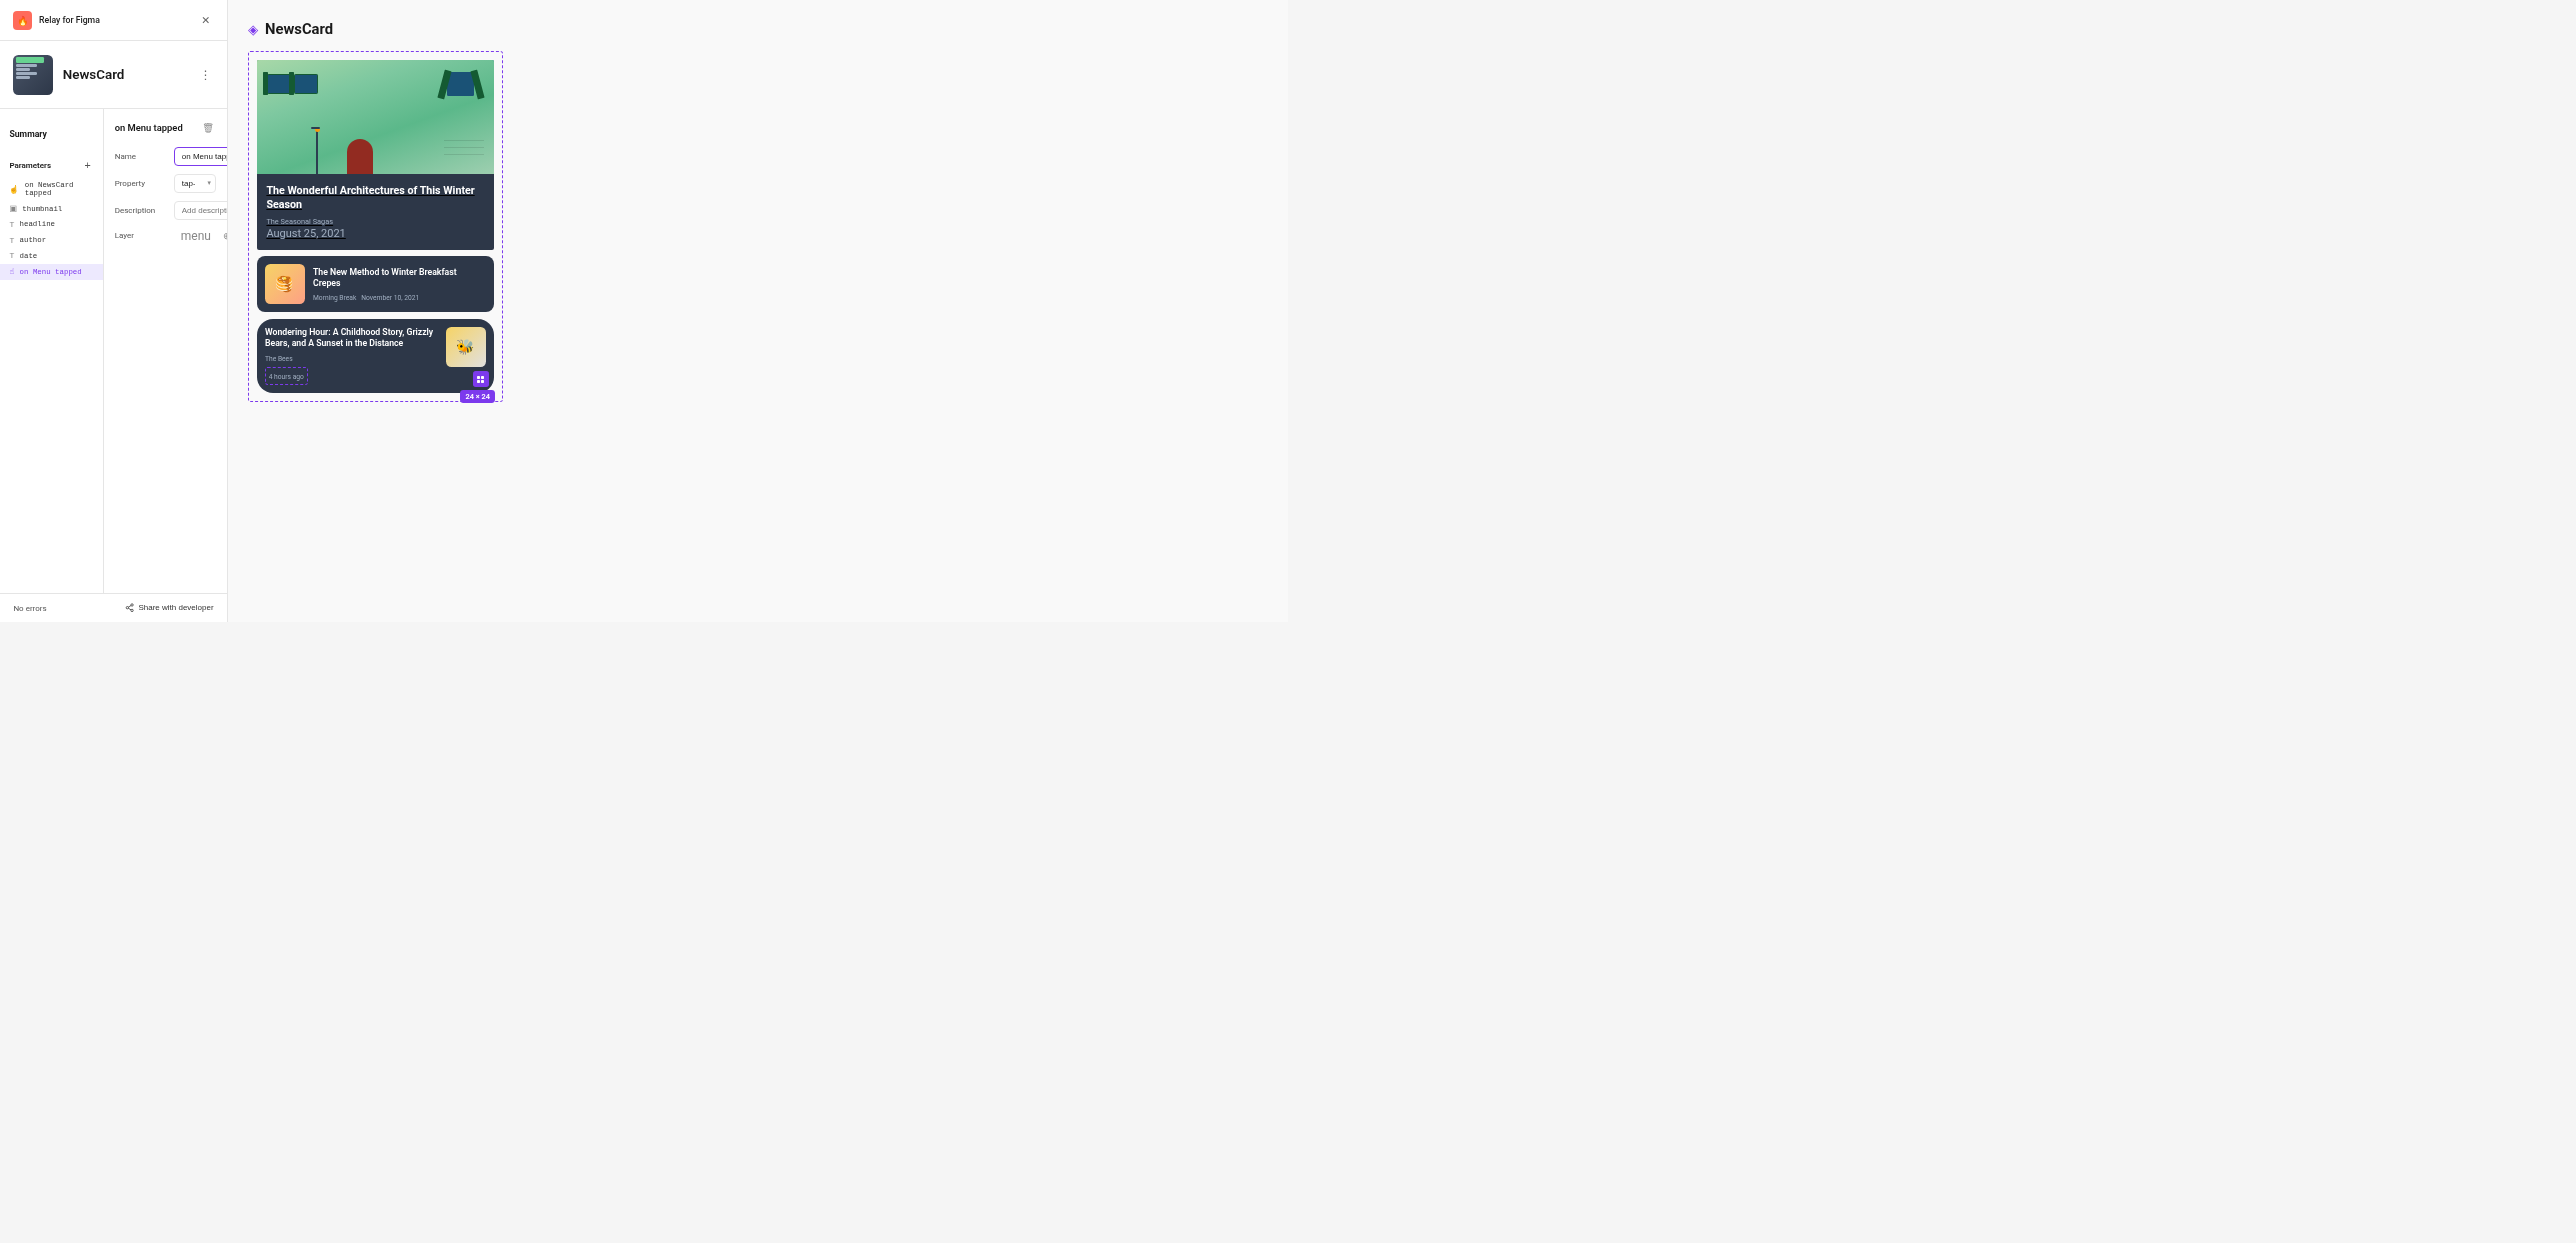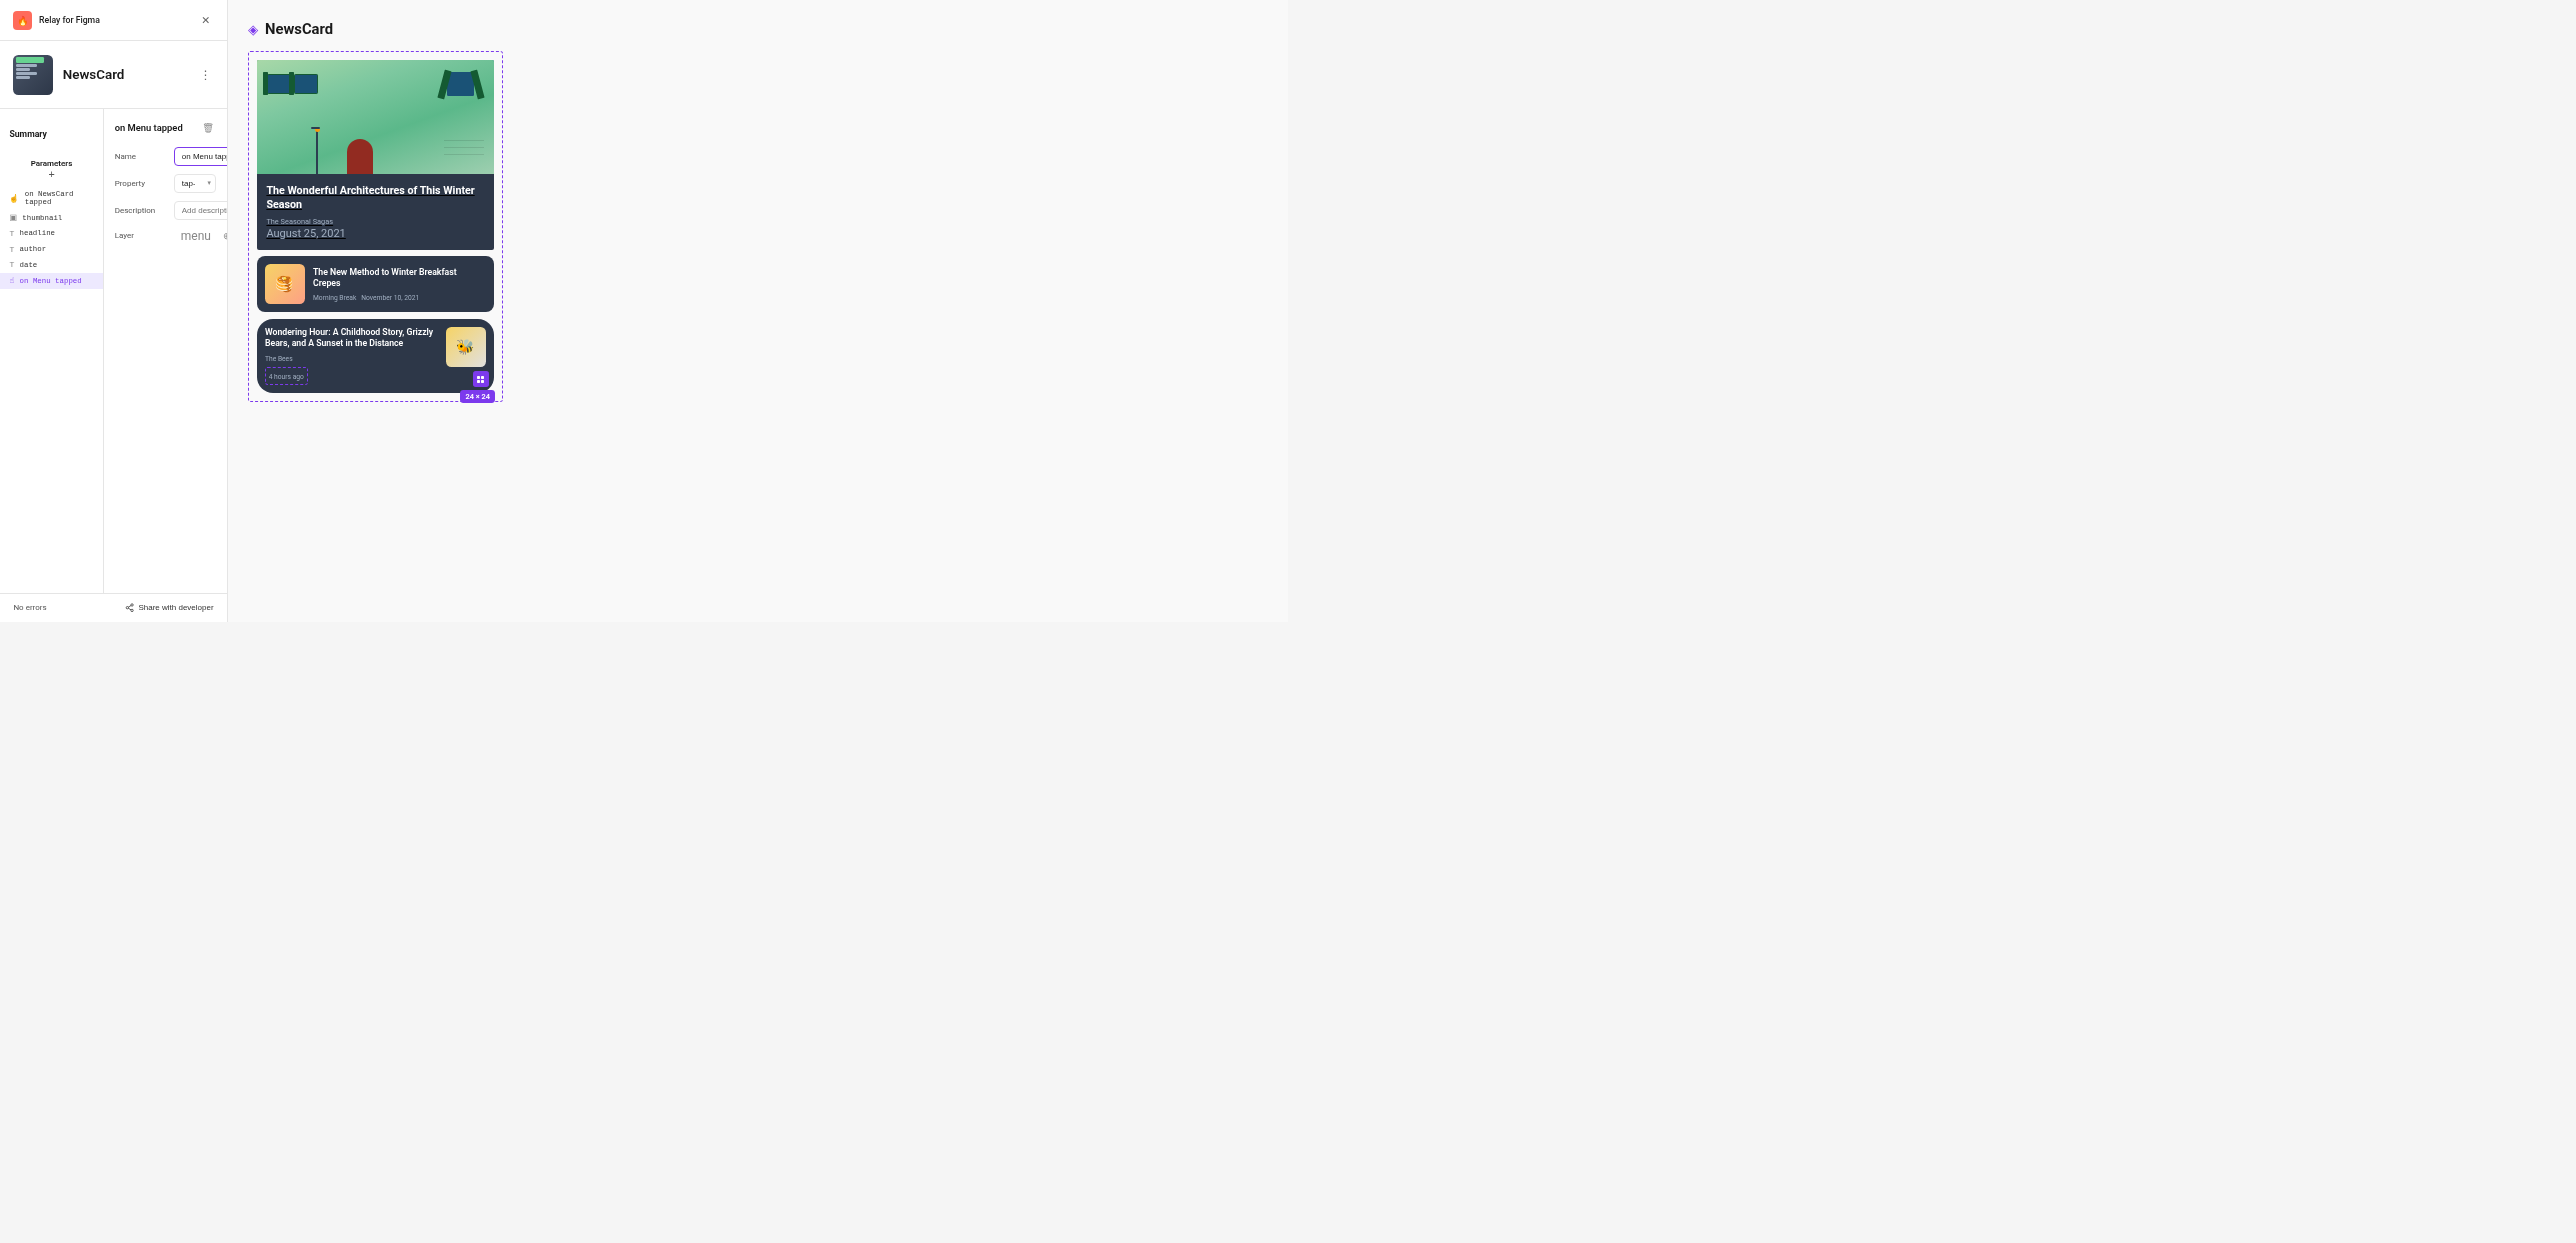--- a/index.html
+++ b/index.html
@@ -144,21 +144,20 @@
       border-right: 0.7px solid #e5e5e5;
       padding: 10.7px 0;
       overflow-y: auto;
       flex-shrink: 0;
     }
     .params-header {
       display: flex;
       align-items: center;
       justify-content: space-between;
       padding: 0 9.4px 6.7px 9.4px;
-      flex-direction: column;
     }
     .params-label {
       font-size: 8px;
       font-weight: 600;
       color: #1a1a1a;
     }
     .add-btn {
       width: 12px;
       height: 12px;
       display: flex;
@@ -301,21 +300,21 @@
       font-size: 9.4px;
       border: none;
       background: none;
     }
 
     
     .panel-footer {
       border-top: 0.7px solid #e5e5e5;
       padding: 9.4px 13.4px;
       display: flex;
-      align-items: flex-start;
+      align-items: flex-end;
       justify-content: space-between;
     }
     .no-errors {
       font-size: 8px;
       color: #555;
     }
     .share-btn {
       display: flex;
       align-items: center;
       gap: 4px;

